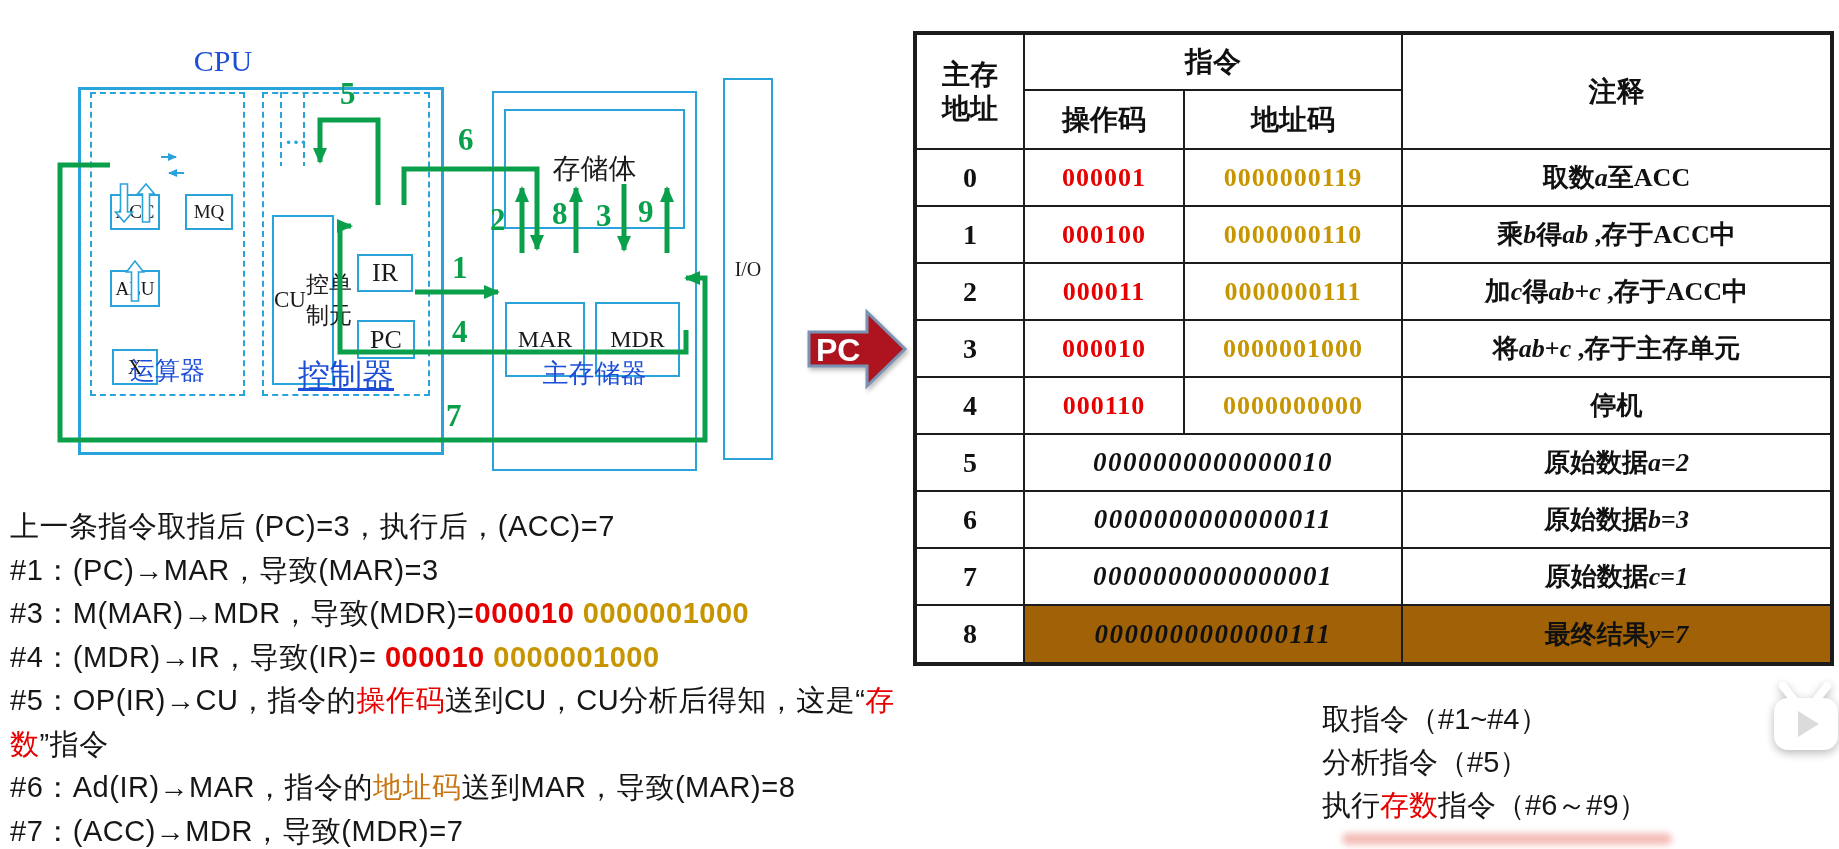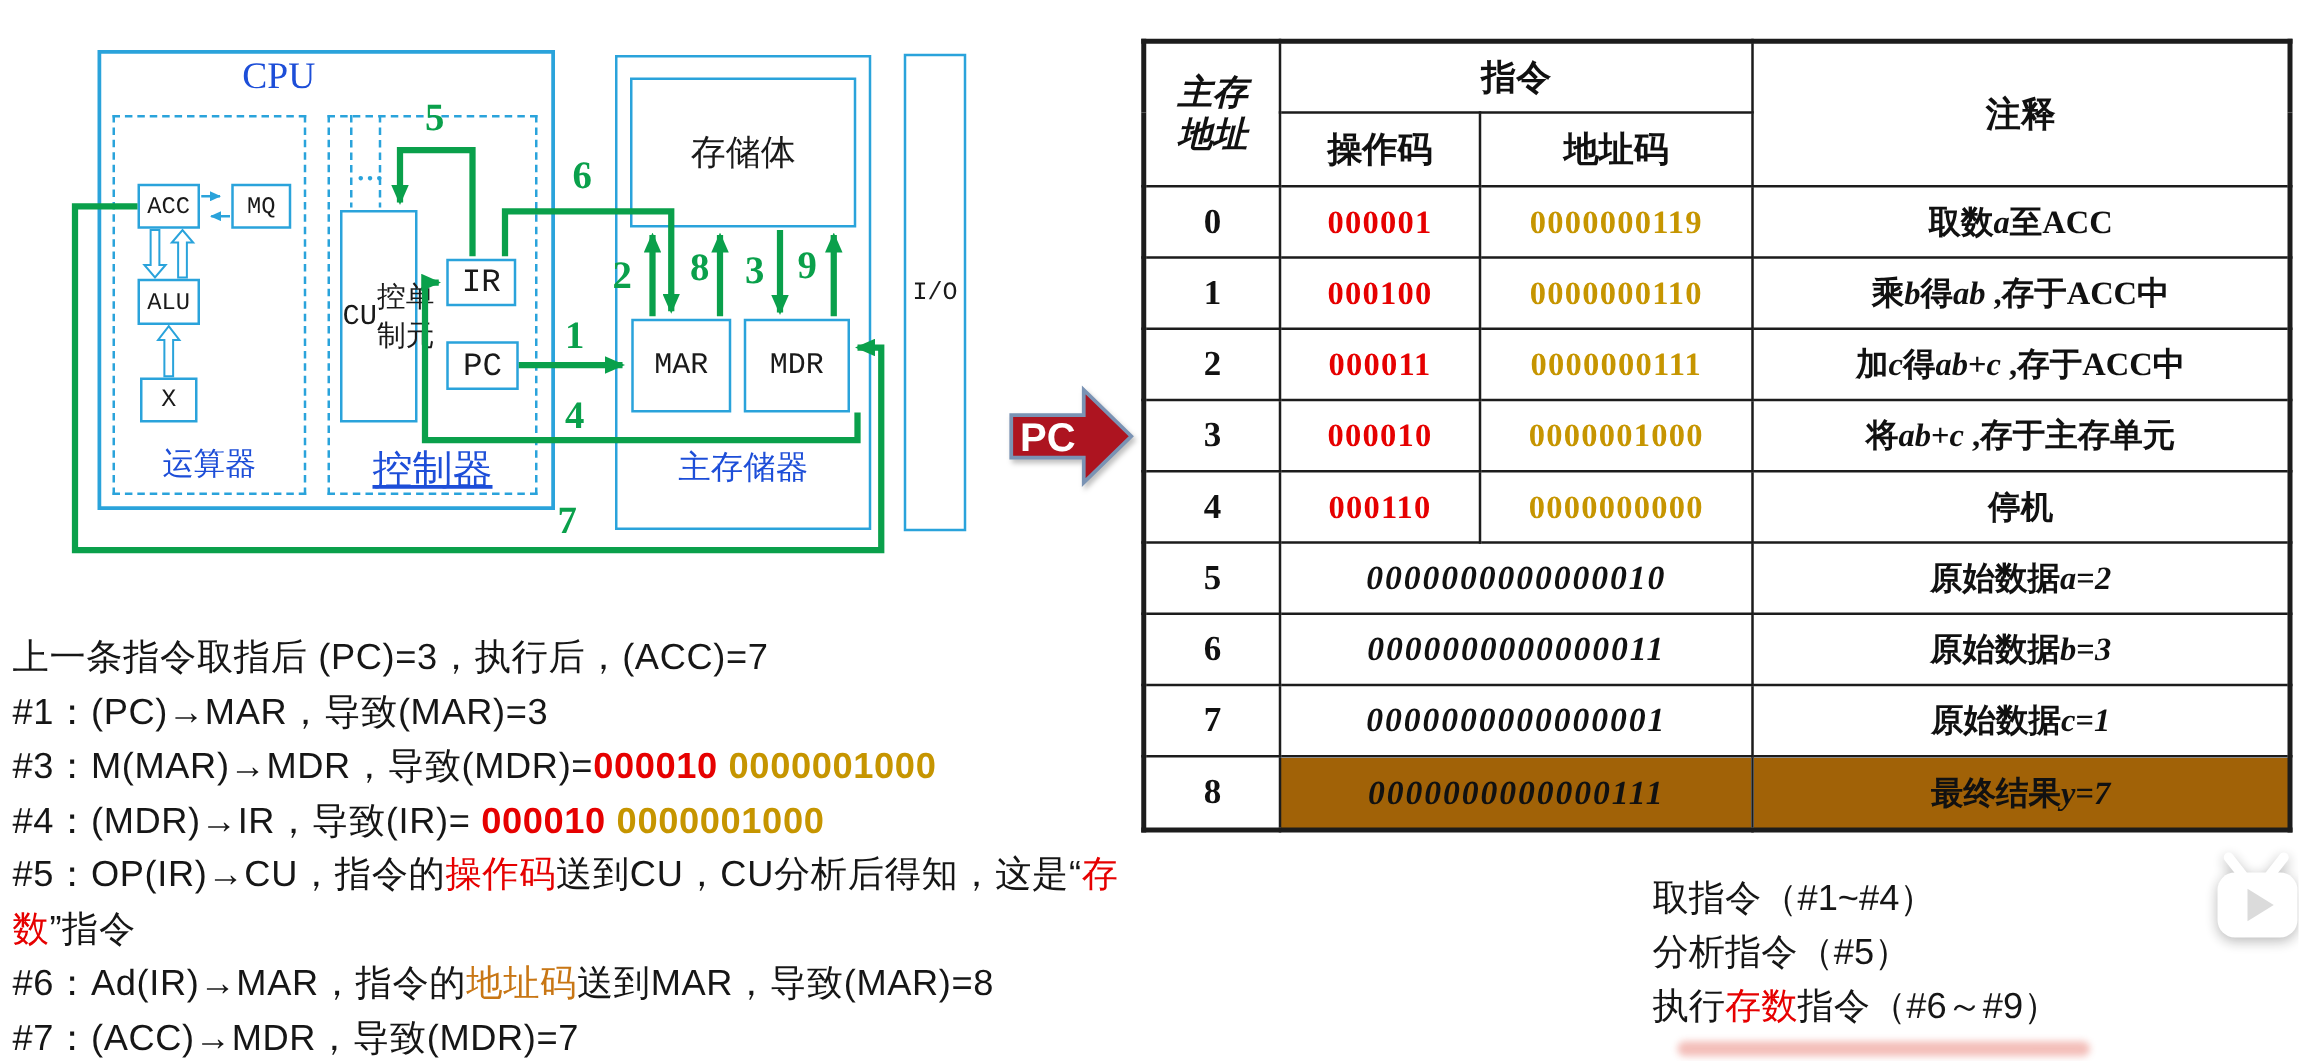--- a/index.html
+++ b/index.html
@@ -2,21 +2,21 @@
 <html><head>
 <meta charset="utf-8">
 <style>
   html,body{margin:0;padding:0;background:#fff;}
   #page{position:relative;width:1839px;height:849px;background:#ffffff;overflow:hidden;
         font-family:"Liberation Sans","DejaVu Sans",sans-serif;}
 
   
   .bbox{position:absolute;border:2.5px solid #2aa3db;background:#fff;box-sizing:border-box;
         display:flex;align-items:center;justify-content:center;
-        font-family:Liberation Mono, monospace;color:#1a1a1a;}
+        font-family:Liberation Serif, serif;color:#1a1a1a;margin-top:47px;}
   .dashed{position:absolute;border:2px dashed #2aa3db;background:transparent;box-sizing:border-box;}
   .dlabel{position:absolute;text-align:center;font-family:"Liberation Serif","DejaVu Serif",serif;
           color:#1d4ed8;}
   .gnum{position:absolute;color:#0aa04b;font-family:"Liberation Serif","DejaVu Serif",serif;
         font-weight:bold;font-size:31px;line-height:1;}
   #diagram-svg{position:absolute;left:0;top:0;pointer-events:none;}
 
   
   #pc-pointer{position:absolute;left:803px;top:306px;filter:drop-shadow(2px 3px 2px rgba(0,0,0,.25));}
 
@@ -28,21 +28,21 @@
             padding:0;overflow:hidden;}
   table.mem{border:4px solid #1c1c1c;}
   th.hdr{font-size:28px;font-weight:bold;}
   td.addr{font-size:28px;font-weight:bold;}
   td.op{font-size:26px;font-weight:bold;color:#e60000;letter-spacing:1px;}
   td.code{font-size:26px;font-weight:bold;color:#c69500;letter-spacing:1px;}
   td.data{font-size:27px;font-weight:bold;font-style:italic;letter-spacing:1.5px;}
   td.cmt{font-size:26px;font-weight:bold;}
   td.cmt i{font-family:"Liberation Serif","DejaVu Serif",serif;}
   tr.hl td.data,tr.hl td.cmt{background:#a16207;}
-  .wrapspan{display:inline-block;width:60px;line-height:1.2;font-style:italic;}
+  .wrapspan{display:inline-block;width:60px;line-height:1.2;}
 
   
   #left-notes{position:absolute;left:10px;top:505px;width:900px;font-size:29px;line-height:43.5px;
               color:#161616;letter-spacing:.5px;}
   #right-notes{position:absolute;left:1322px;top:698px;font-size:29px;line-height:43px;color:#161616;}
   .op{color:#e60000;font-weight:bold;}
   .ad{color:#c69500;font-weight:bold;}
   .red{color:#e60000;}
   .orange{color:#c87614;}
   .ar{font-weight:bold;}
@@ -79,21 +79,21 @@
     <div class="dlabel" style="left:284px;top:124px;width:24px;color:#2aa3db;font-size:22px;font-weight:bold;">…</div>
 
     <div class="bbox" style="left:357px;top:207px;width:56px;height:38px;font-size:26px;">IR</div>
     <div class="bbox" style="left:357px;top:273px;width:58px;height:39px;font-size:26px;">PC</div>
 
     <div class="bbox" style="left:492px;top:44px;width:205px;height:380px;background:transparent;"></div>
     <div class="bbox" style="left:504px;top:62px;width:181px;height:120px;font-size:28px;">存储体</div>
     <div class="bbox" style="left:505px;top:255px;width:80px;height:75px;font-size:24px;">MAR</div>
     <div class="bbox" style="left:595px;top:255px;width:85px;height:75px;font-size:24px;">MDR</div>
 
-    <div class="bbox" style="left:723px;top:43px;width:50px;height:382px;font-size:20px;">I/O</div>
+    <div class="bbox" style="left:723px;top:31px;width:50px;height:382px;font-size:20px;">I/O</div>
 
     <div class="dlabel" style="left:90px;top:354px;width:155px;font-size:25px;">运算器</div>
     <div class="dlabel" style="left:262px;top:354px;width:168px;font-size:32px;text-decoration:underline;">控制器</div>
     <div class="dlabel" style="left:492px;top:356px;width:205px;font-size:26px;">主存储器</div>
 
     <svg id="diagram-svg" width="800" height="470" viewBox="0 0 800 470">
       <defs>
         <marker id="ga" markerUnits="userSpaceOnUse" markerWidth="16" markerHeight="14" refX="14" refY="7" orient="auto">
           <path d="M0,0 L16,7 L0,14 Z" fill="#0aa04b"></path>
         </marker>

